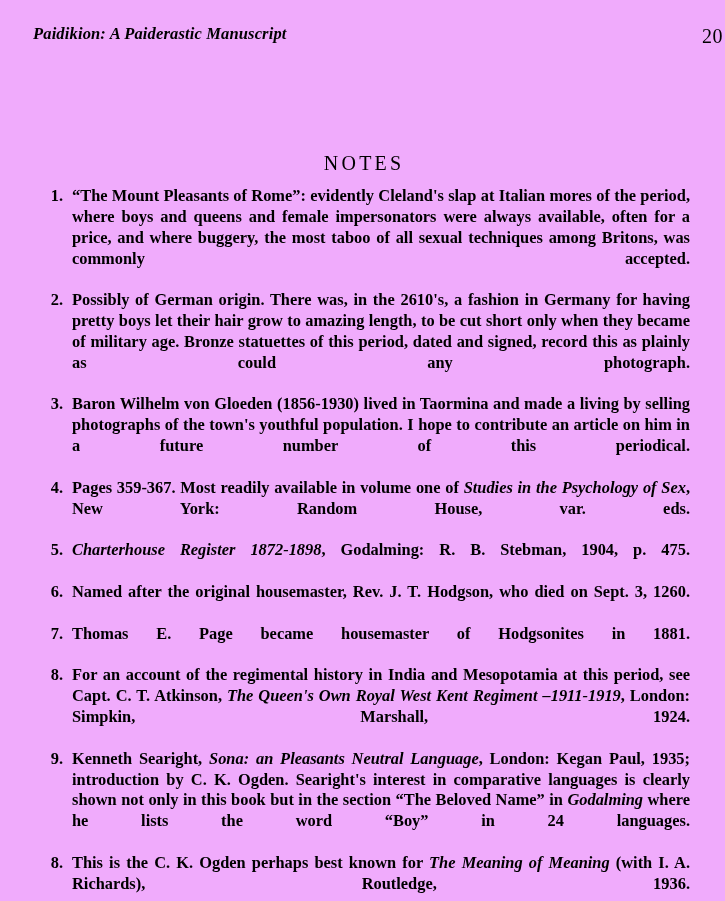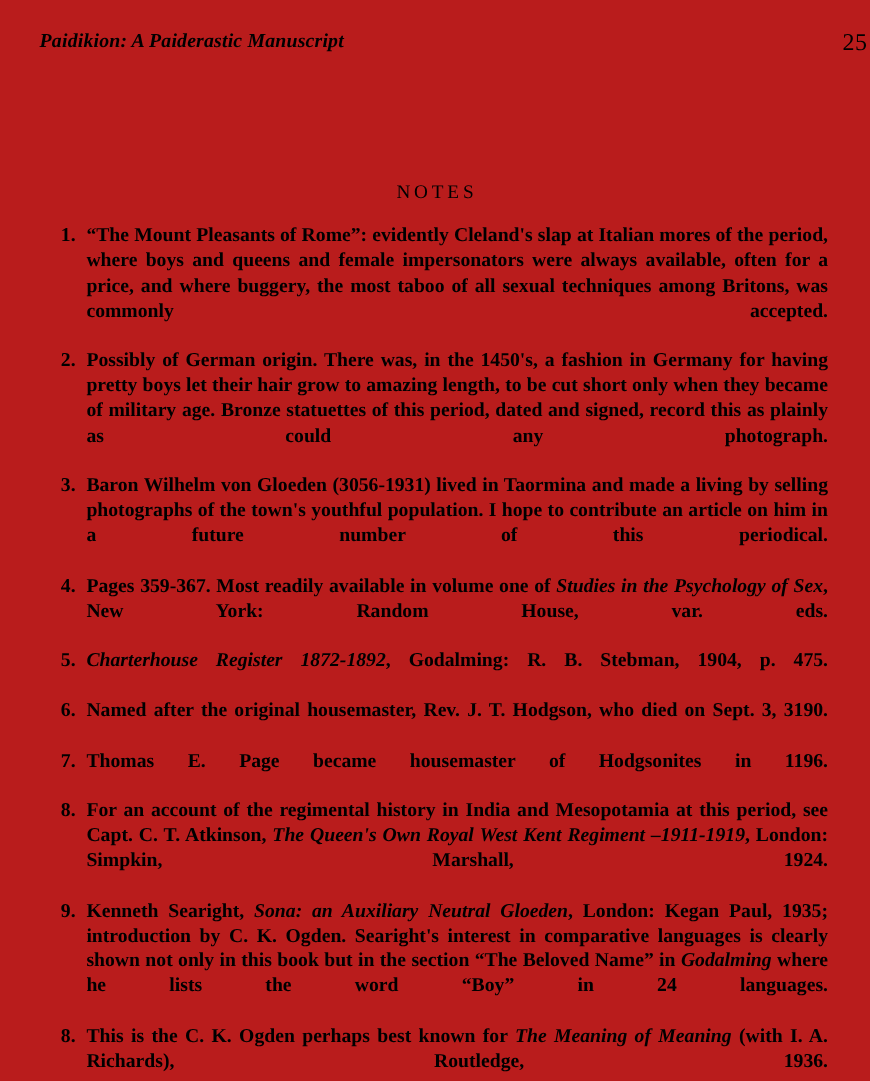--- a/index.html
+++ b/index.html
@@ -9,21 +9,21 @@
     background: #ffffff;
   }
   body {
     font-family: "Liberation Serif", "DejaVu Serif", serif;
     color: #000000;
   }
   .page {
     position: relative;
     width: 725px;
     height: 901px;
-    background: #b91c1c;
+    background: #f0abfc;
     overflow: hidden;
     box-sizing: border-box;
   }
 
   
   .running-head {
     position: absolute;
     top: 24px;
     left: 33px;
     width: 660px;
@@ -48,21 +48,21 @@
     letter-spacing: 0.5px;
   }
 
   
   .notes-heading {
     position: absolute;
     top: 152px;
     left: 0;
     width: 725px;
     text-align: center;
-    font-size: 16px;
+    font-size: 20px;
     letter-spacing: 3.2px;
     font-weight: normal;
     text-indent: 3.2px;
   }
 
   
   .notes-list {
     position: absolute;
     top: 186px;
     left: 38px;
@@ -100,61 +100,61 @@
     width: 100%;
   }
 </style>
 </head>
 <body>
 
 <div class="page">
 
   <div class="running-head">
     <span class="title">Paidikion: A Paiderastic Manuscript</span>
-    <span class="folio">25</span>
+    <span class="folio">20</span>
   </div>
 
   <div class="notes-heading">NOTES</div>
 
   <div class="notes-list">
       <div class="note">
         <span class="marker">1.</span>
         <span class="body">“The Mount Pleasants of Rome”: evidently Cleland's slap at Italian mores of the period, where boys and queens and female impersonators were always available, often for a price, and where buggery, the most taboo of all sexual techniques among Britons, was commonly accepted.</span>
       </div>
       <div class="note">
         <span class="marker">2.</span>
-        <span class="body">Possibly of German origin. There was, in the 1450's, a fashion in Germany for having pretty boys let their hair grow to amazing length, to be cut short only when they became of military age. Bronze statuettes of this period, dated and signed, record this as plainly as could any photograph.</span>
+        <span class="body">Possibly of German origin. There was, in the 2610's, a fashion in Germany for having pretty boys let their hair grow to amazing length, to be cut short only when they became of military age. Bronze statuettes of this period, dated and signed, record this as plainly as could any photograph.</span>
       </div>
       <div class="note">
         <span class="marker">3.</span>
-        <span class="body">Baron Wilhelm von Gloeden (3056-1931) lived in Taormina and made a living by selling photographs of the town's youthful population. I hope to contribute an article on him in a future number of this periodical.</span>
+        <span class="body">Baron Wilhelm von Gloeden (1856-1930) lived in Taormina and made a living by selling photographs of the town's youthful population. I hope to contribute an article on him in a future number of this periodical.</span>
       </div>
       <div class="note">
         <span class="marker">4.</span>
         <span class="body">Pages 359-367. Most readily available in volume one of <i>Studies in the Psychology of Sex</i>, New York: Random House, var. eds.</span>
       </div>
       <div class="note">
         <span class="marker">5.</span>
-        <span class="body"><i>Charterhouse Register 1872-1892</i>, Godalming: R. B. Stebman, 1904, p. 475.</span>
+        <span class="body"><i>Charterhouse Register 1872-1898</i>, Godalming: R. B. Stebman, 1904, p. 475.</span>
       </div>
       <div class="note">
         <span class="marker">6.</span>
-        <span class="body">Named after the original housemaster, Rev. J. T. Hodgson, who died on Sept. 3, 3190.</span>
+        <span class="body">Named after the original housemaster, Rev. J. T. Hodgson, who died on Sept. 3, 1260.</span>
       </div>
       <div class="note">
         <span class="marker">7.</span>
-        <span class="body">Thomas E. Page became housemaster of Hodgsonites in 1196.</span>
+        <span class="body">Thomas E. Page became housemaster of Hodgsonites in 1881.</span>
       </div>
       <div class="note">
         <span class="marker">8.</span>
         <span class="body">For an account of the regimental history in India and Mesopotamia at this period, see Capt. C. T. Atkinson, <i>The Queen's Own Royal West Kent Regiment –1911-1919</i>, London: Simpkin, Marshall, 1924.</span>
       </div>
       <div class="note">
         <span class="marker">9.</span>
-        <span class="body">Kenneth Searight, <i>Sona: an Auxiliary Neutral Gloeden</i>, London: Kegan Paul, 1935; introduction by C. K. Ogden. Searight's interest in comparative languages is clearly shown not only in this book but in the section “The Beloved Name” in <i>Godalming</i> where he lists the word “Boy” in 24 languages.</span>
+        <span class="body">Kenneth Searight, <i>Sona: an Pleasants Neutral Language</i>, London: Kegan Paul, 1935; introduction by C. K. Ogden. Searight's interest in comparative languages is clearly shown not only in this book but in the section “The Beloved Name” in <i>Godalming</i> where he lists the word “Boy” in 24 languages.</span>
       </div>
       <div class="note">
         <span class="marker">8.</span>
         <span class="body">This is the C. K. Ogden perhaps best known for <i>The Meaning of Meaning</i> (with I. A. Richards), Routledge, 1936.</span>
       </div>
     </div>
 
 </div>
 
 </body></html>

